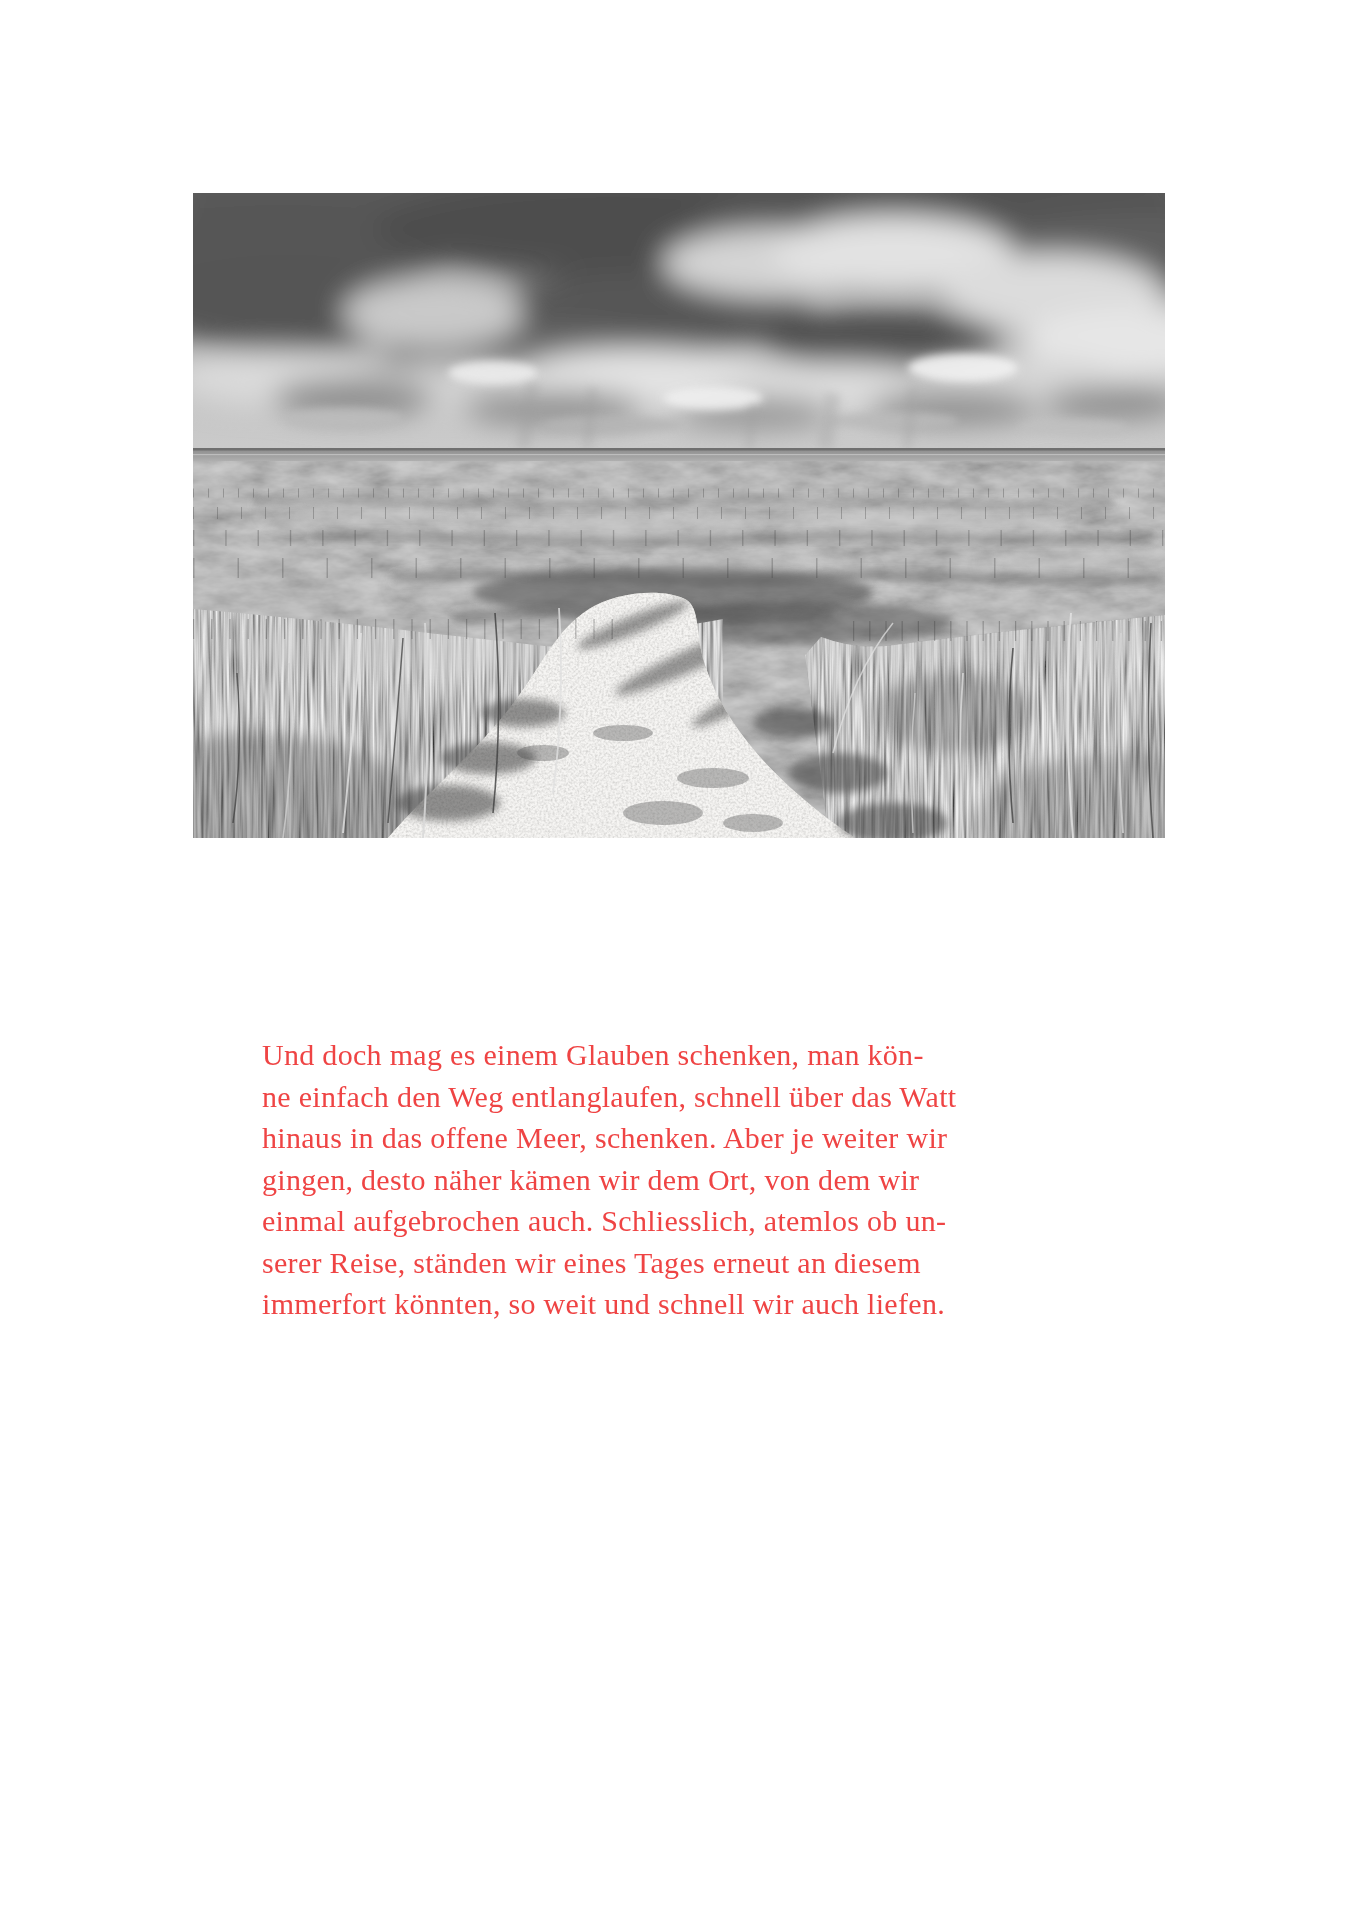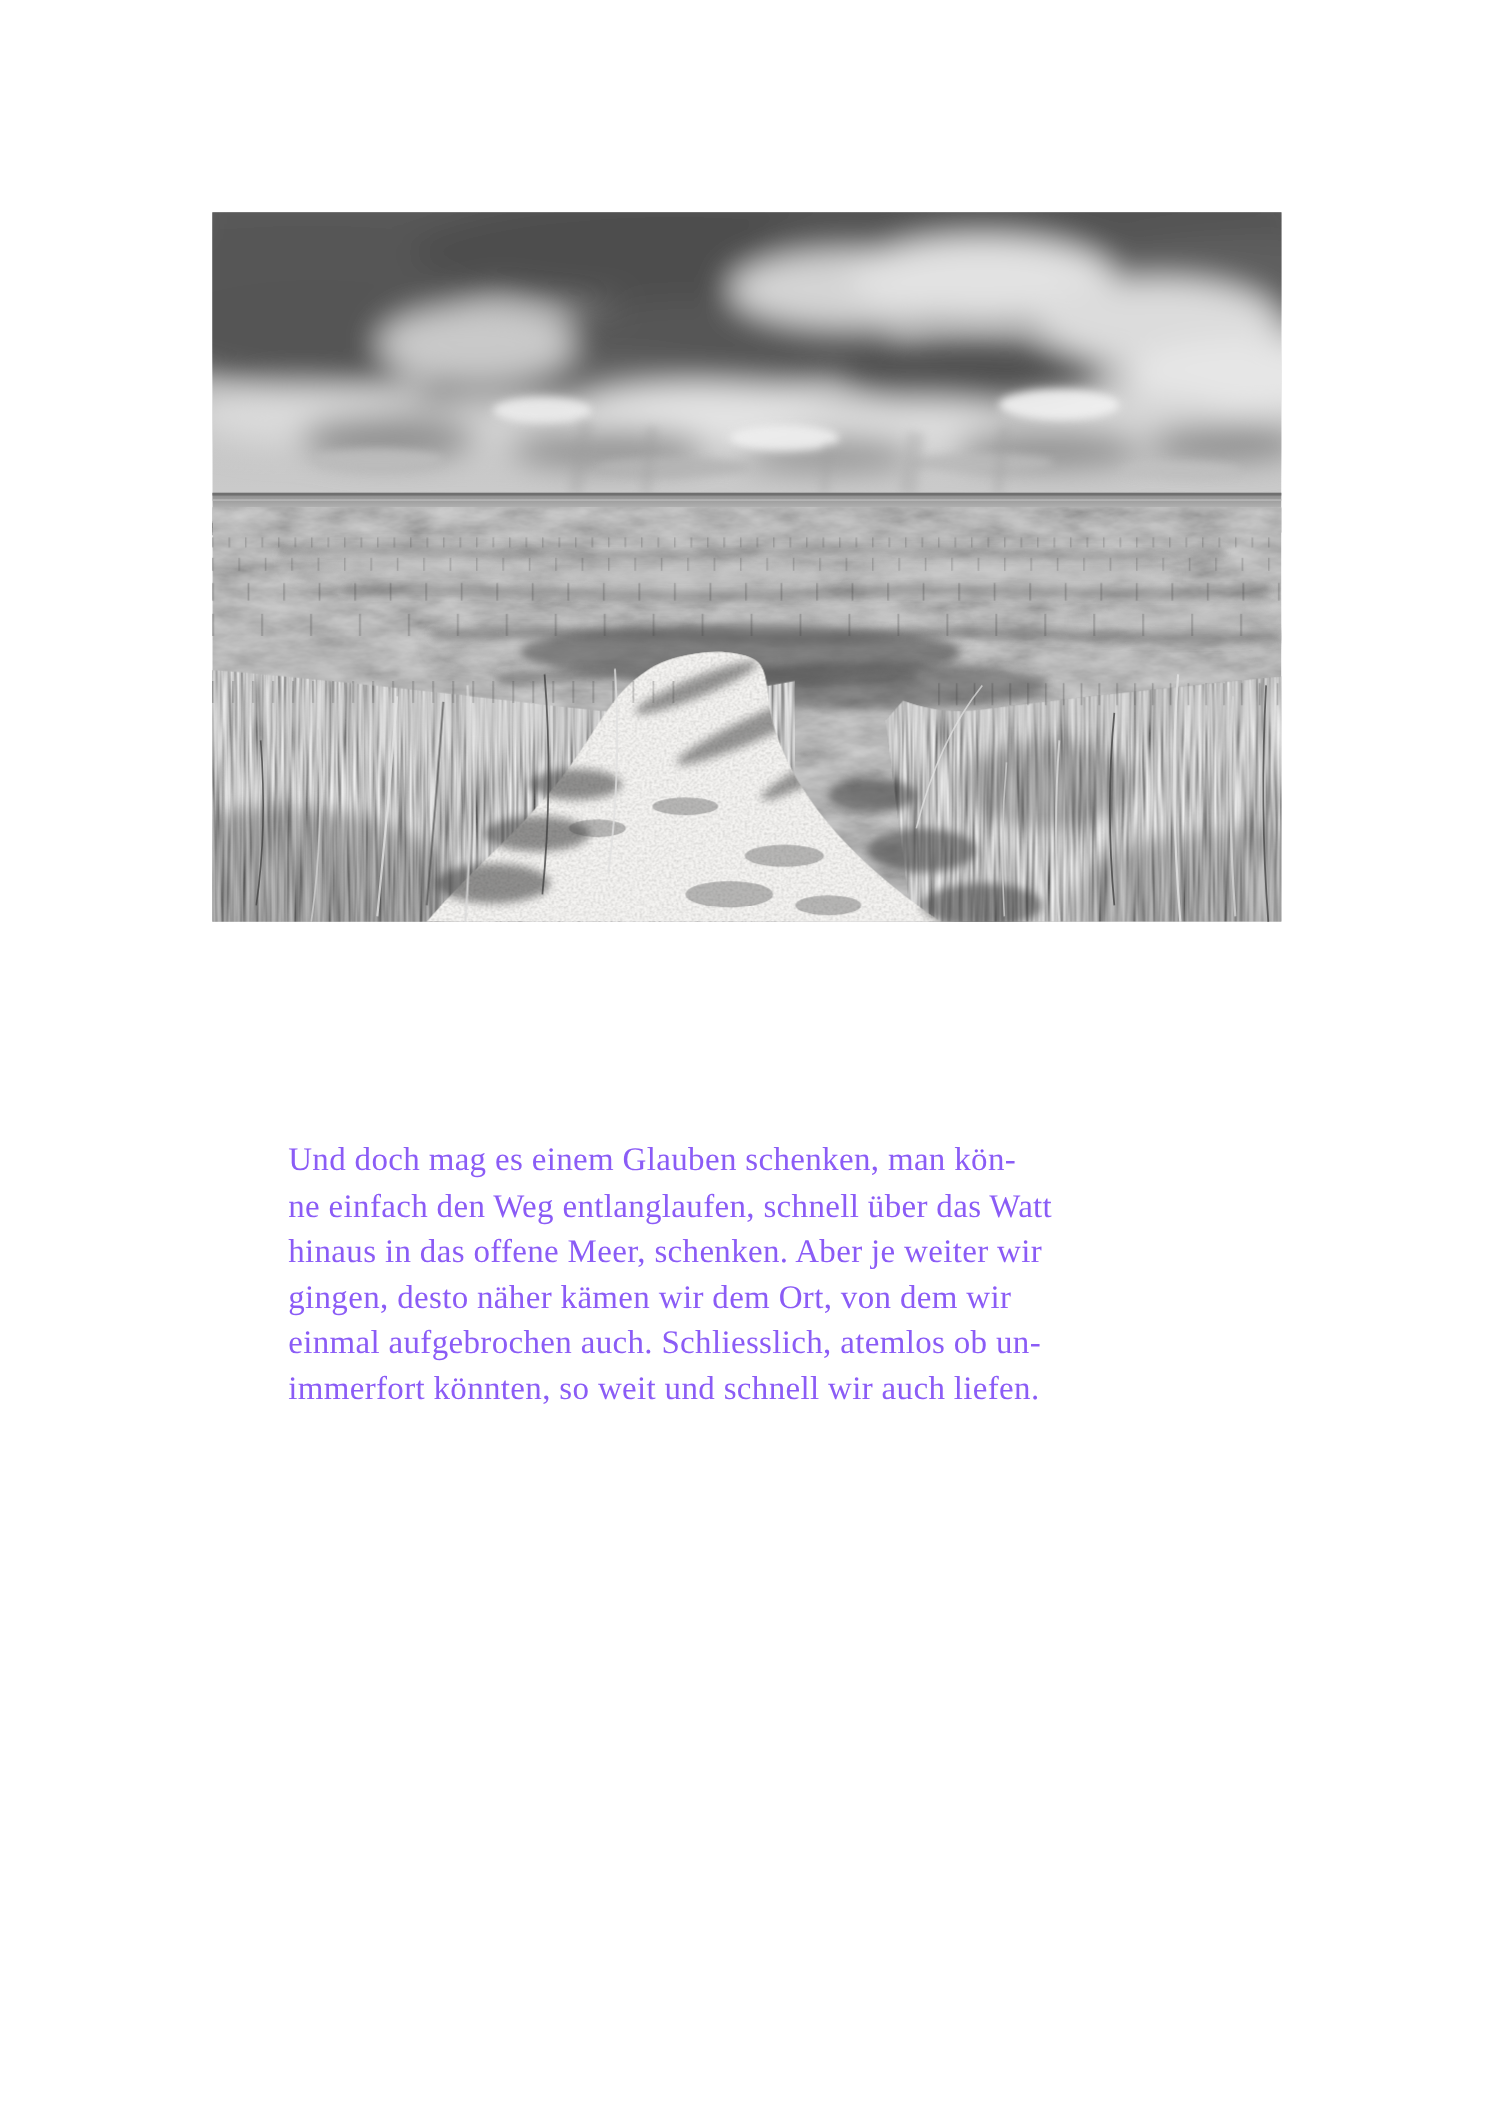--- a/index.html
+++ b/index.html
@@ -32,21 +32,21 @@
     letter-spacing:0.5px;
   }
   .bodytext{
     position:absolute;
     left:262px; top:1034px;
     width:840px;
     font-family:cursive;
     font-size:30px;
     line-height:41.5px;
     letter-spacing:0.3px;
-    color:#8b5cf6;
+    color:#ef4444;
   }
   .bodytext .line{white-space:nowrap;}
 </style>
 </head>
 <body>
 
 <div class="page">
 
   <figure class="photo">
     <svg viewBox="0 0 972 645" xmlns="http://www.w3.org/2000/svg">
@@ -255,16 +255,17 @@
     </svg>
   </figure>
 
 
   <div class="bodytext">
     <div class="line">Und doch mag es einem Glauben schenken, man kön-</div>
     <div class="line">ne einfach den Weg entlanglaufen, schnell über das Watt</div>
     <div class="line">hinaus in das offene Meer, schenken. Aber je weiter wir</div>
     <div class="line">gingen, desto näher kämen wir dem Ort, von dem wir</div>
     <div class="line">einmal aufgebrochen auch. Schliesslich, atemlos ob un-</div>
+    <div class="line">serer Reise, ständen wir eines Tages erneut an diesem</div>
     <div class="line">immerfort könnten, so weit und schnell wir auch liefen.</div>
   </div>
 
 </div>
 
 </body></html>

